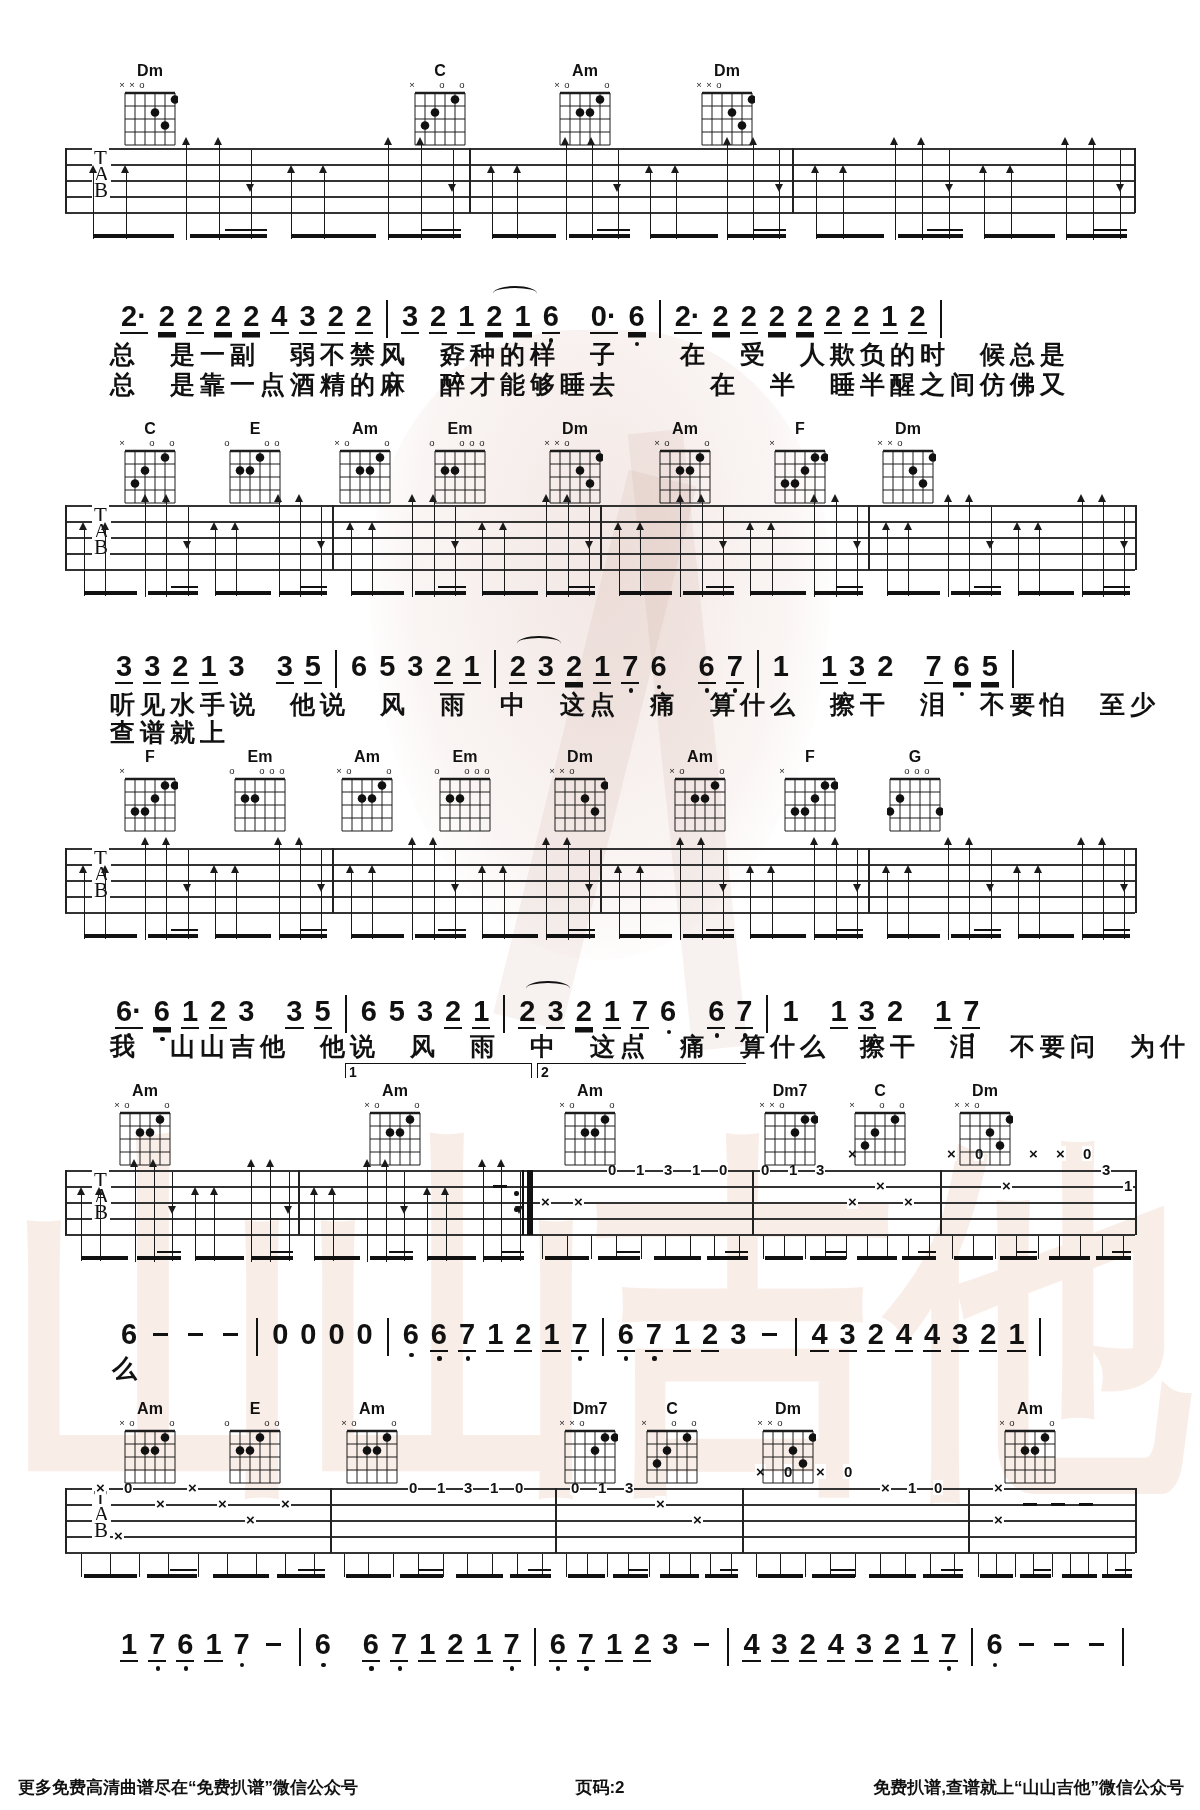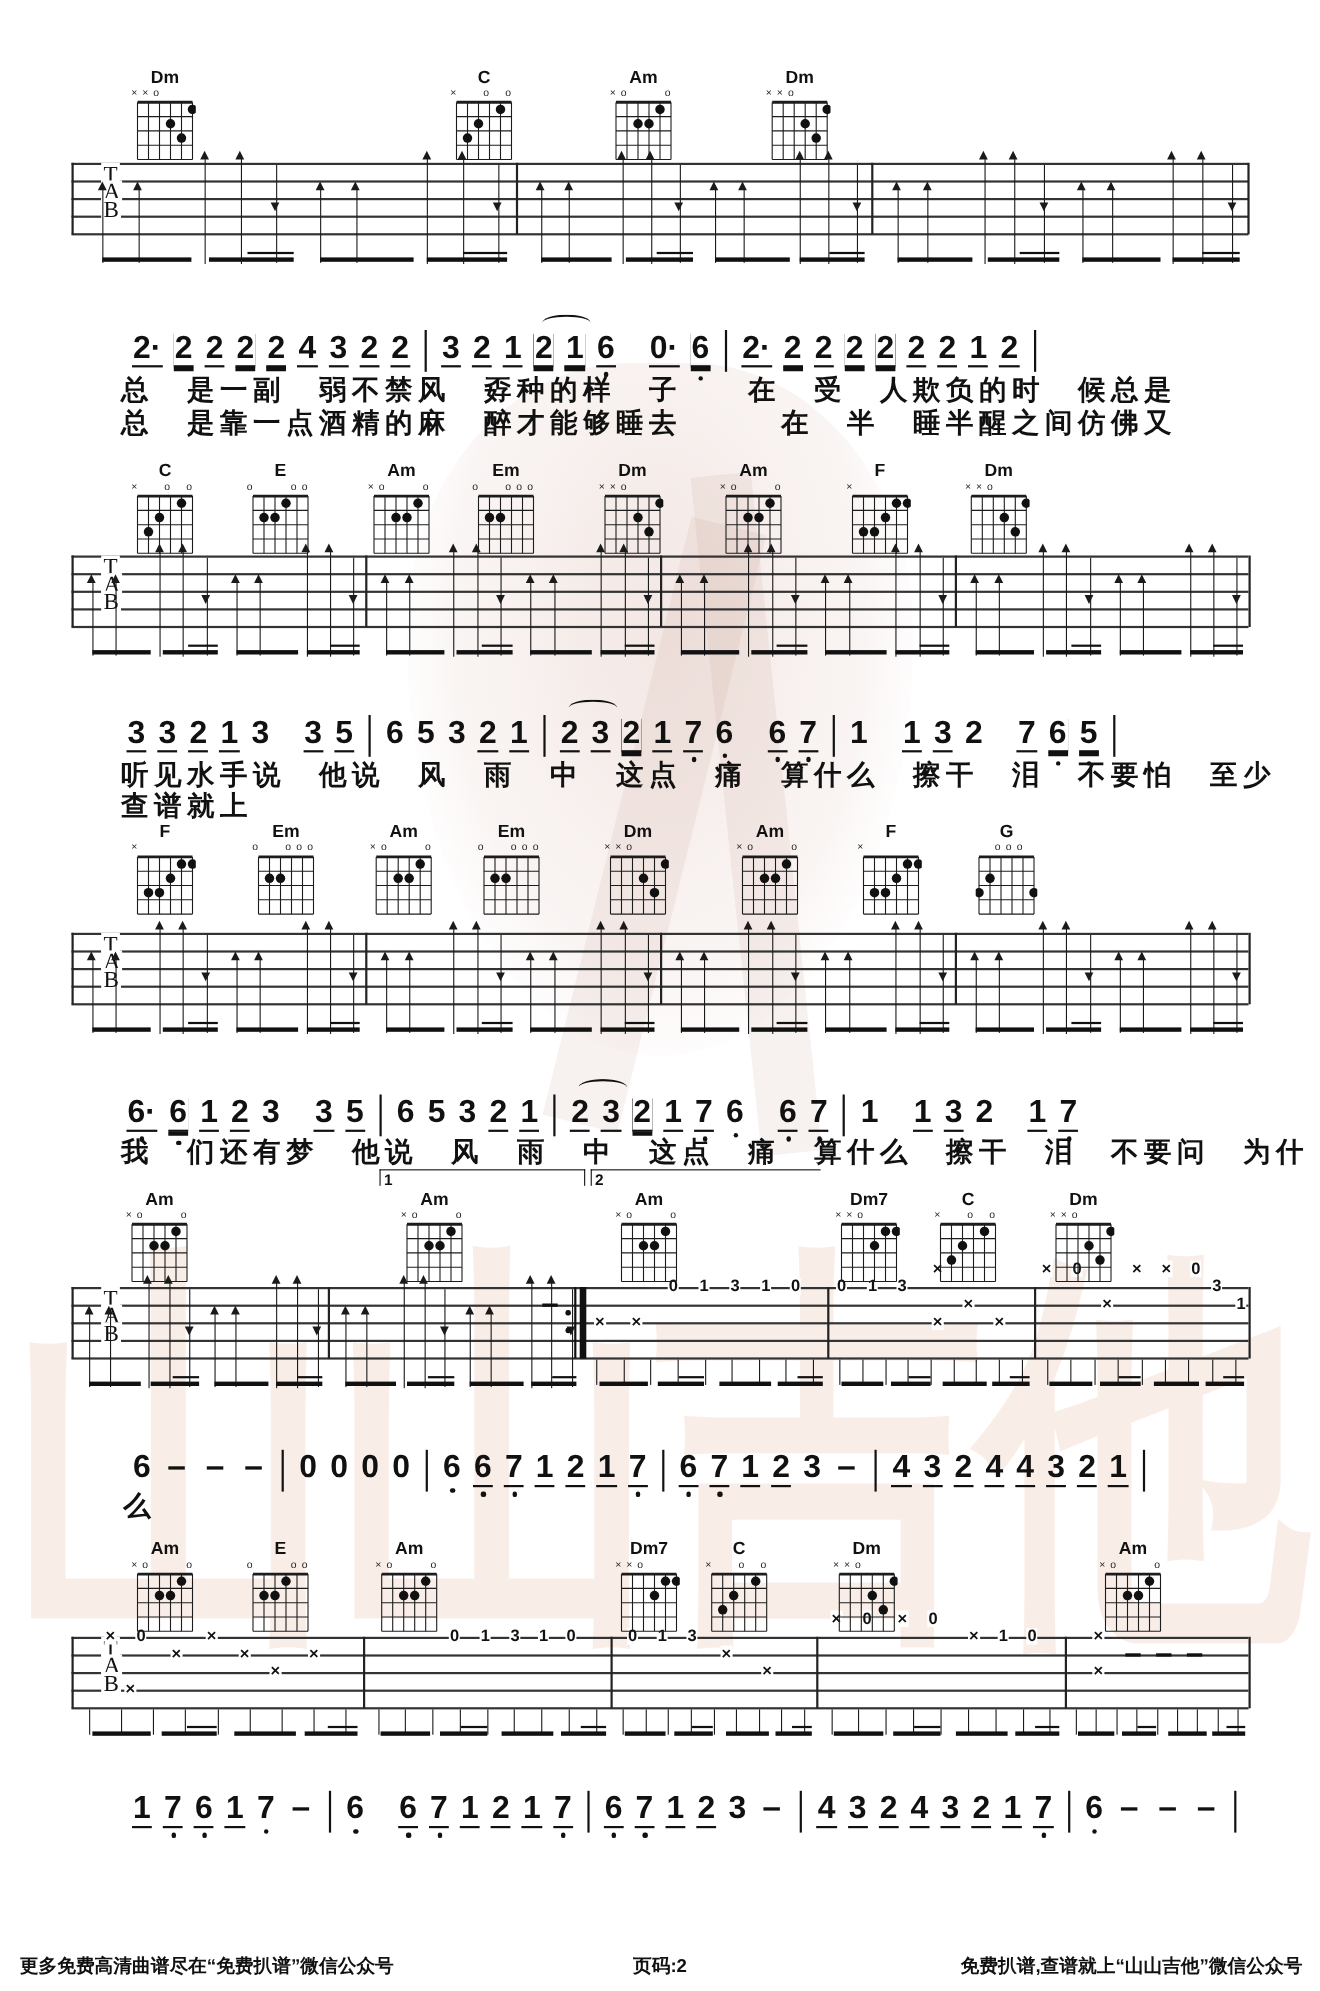--- a/index.html
+++ b/index.html
@@ -1724,21 +1724,21 @@
         <div class="jt">6<div class="jdot" style="bottom: -7px;"></div></div>
         <div class="jd"></div>
         <div class="jd"></div>
         <div class="jd"></div>
         <div class="jb"></div>
       </div>
       <div class="lyric" style="left: 110px; top: 338px;">总　是一副　弱不禁风　孬种的样　子　　在　受　人欺负的时　候总是</div>
       <div class="lyric" style="left: 110px; top: 688px;">听见水手说　他说　风　雨　中　这点　痛　算什么　擦干　泪　不要怕　至少</div>
       <div class="lyric" style="left: 110px; top: 368px;">总　是靠一点酒精的麻　醉才能够睡去　　　在　半　睡半醒之间仿佛又</div>
       <div class="lyric" style="left: 110px; top: 716px;">查谱就上</div>
-      <div class="lyric" style="left: 110px; top: 1030px;">我　们还有梦　他说　风　雨　中　这点　痛　算什么　擦干　泪　不要问　为什</div>
+      <div class="lyric" style="left: 110px; top: 1030px;">我　山山吉他　他说　风　雨　中　这点　痛　算什么　擦干　泪　不要问　为什</div>
       <div class="lyric" style="left: 112px; top: 1352px;">么</div>
     </div>
 
   <div class="footer">
     <span class="f-left">更多免费高清曲谱尽在“免费扒谱”微信公众号</span>
     <span class="f-center">页码:2</span>
     <span class="f-right">免费扒谱,查谱就上“山山吉他”微信公众号</span>
   </div>
 </div>
 

